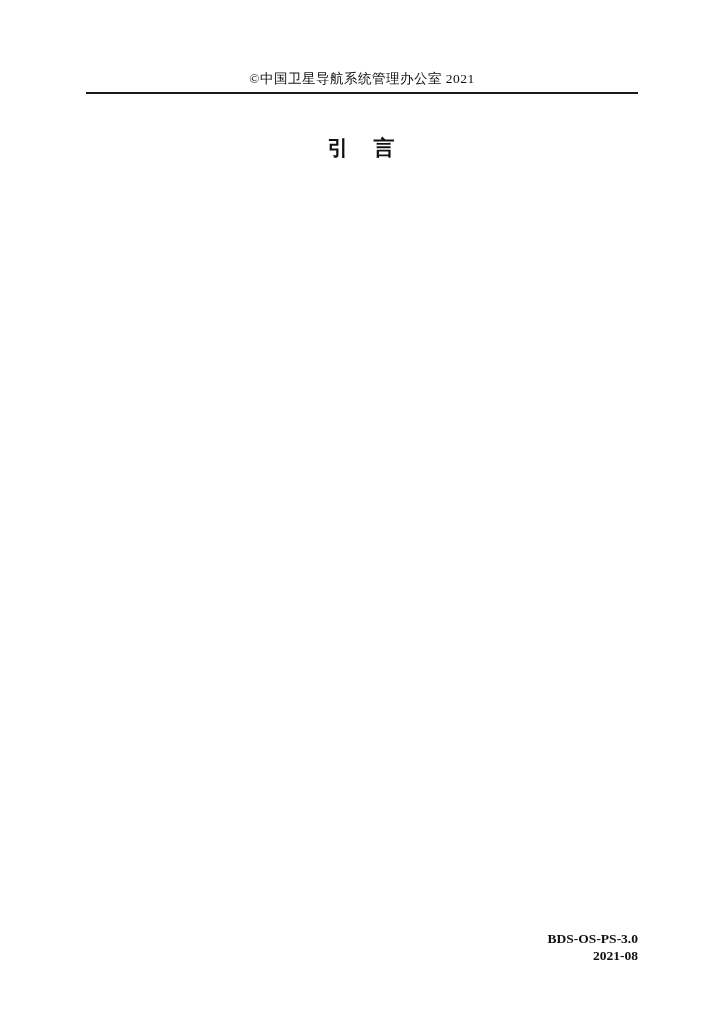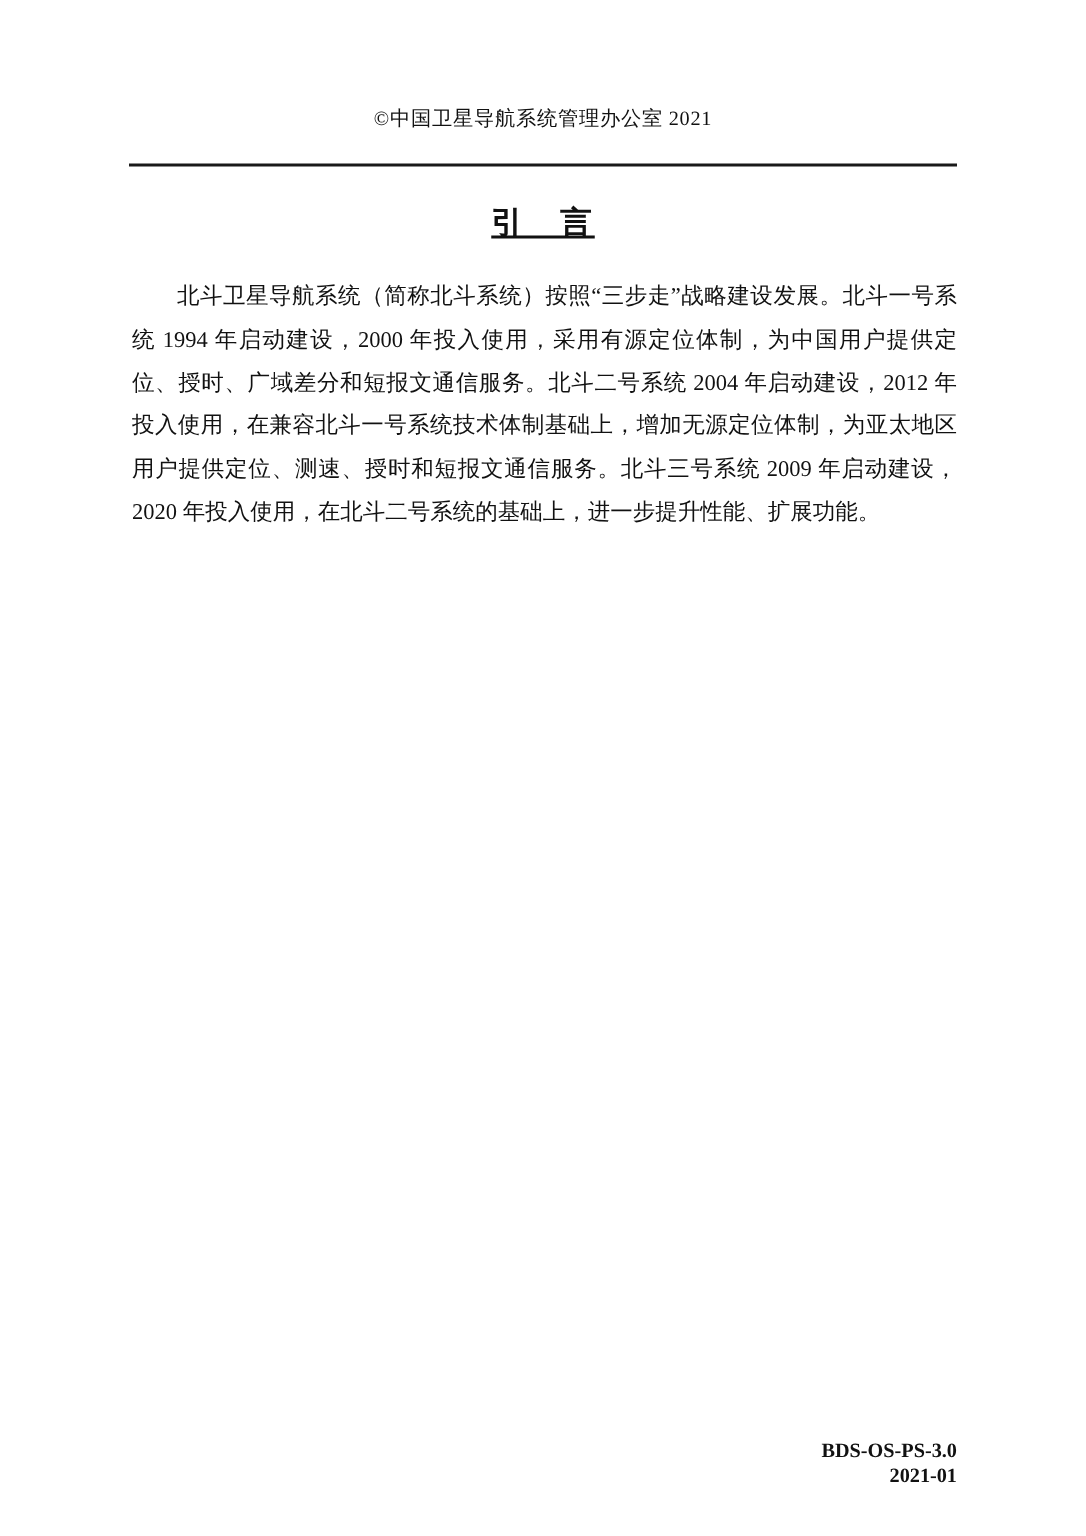--- a/index.html
+++ b/index.html
@@ -17,40 +17,39 @@
       font-family: "Liberation Serif", "DejaVu Serif", serif;
       overflow: hidden;
     }
     .header {
       position: absolute;
       left: 86px;
       top: 70px;
       width: 552px;
       text-align: center;
       border-bottom: 2px solid #1a1a1a;
-      padding-bottom: 21px;
+      padding-bottom: 4px;
     }
     .copyright {
       font-size: 13.5px;
       letter-spacing: 0.5px;
       color: #111111;
     }
     .title {
       position: absolute;
       left: 0;
       top: 134px;
       width: 100%;
       margin: 0;
       text-align: center;
       font-family: "Liberation Sans", "DejaVu Sans", sans-serif;
       font-size: 21px;
       font-weight: 600;
       letter-spacing: 2px;
       color: #111111;
-      text-decoration: underline;
     }
     .body-text {
       position: absolute;
       left: 88px;
       top: 184px;
       width: 550px;
       font-size: 15px;
       line-height: 28.8px;
       text-align: justify;
       color: #111111;
@@ -62,36 +61,34 @@
     .footer {
       position: absolute;
       top: 931px;
       right: 86px;
       text-align: right;
       font-family: "Liberation Serif", "DejaVu Serif", serif;
       font-weight: bold;
       font-size: 13.5px;
       line-height: 16.5px;
       color: #111111;
-      margin-top: 28px;
     }
   </style>
 </head>
 <body>
 
 <div class="page">
 
   <div class="header">
     <div class="copyright">©中国卫星导航系统管理办公室 2021</div>
   </div>
 
   <h1 class="title">引　言</h1>
 
   <div class="body-text">
-    <p>北斗卫星导航系统（简称北斗系统）按照“三步走”战略建设发展。北斗一号系统 1994 年启动建设，2000 年投入使用，采用有源定位体制，为中国用户提供定位、授时、广域差分和短报文通信服务。北斗二号系统 2004 年启动建设，2012 年投入使用，在兼容北斗一号系统技术体制基础上，增加无源定位体制，为亚太地区用户提供定位、测速、授时和短报文通信服务。北斗三号系统 2009 年启动建设，2020 年投入使用，在北斗二号系统的基础上，进一步提升性能、扩展功能。</p>
   </div>
 
   <div class="footer">
     <div>BDS-OS-PS-3.0</div>
-    <div>2021-01</div>
+    <div>2021-08</div>
   </div>
 
 </div>
 
 </body></html>

